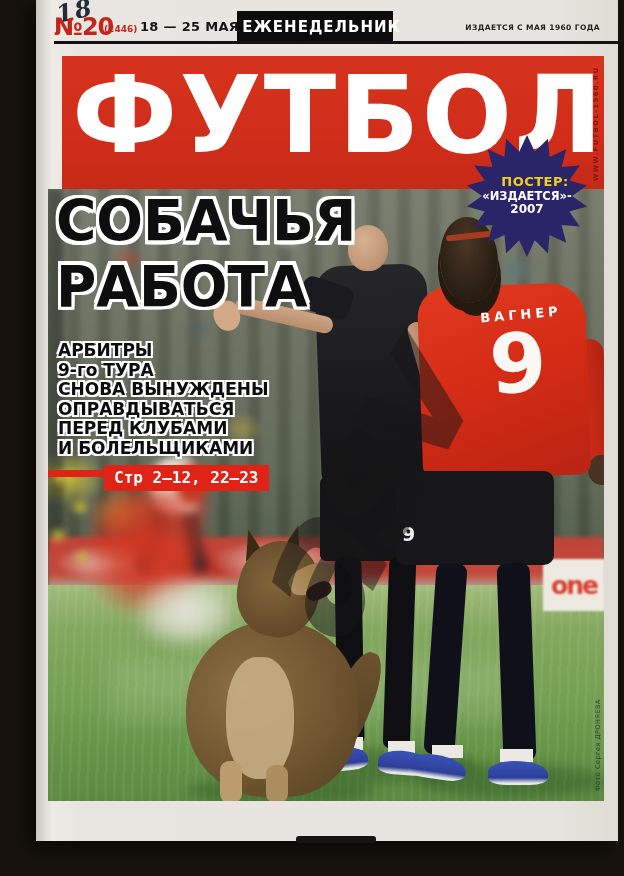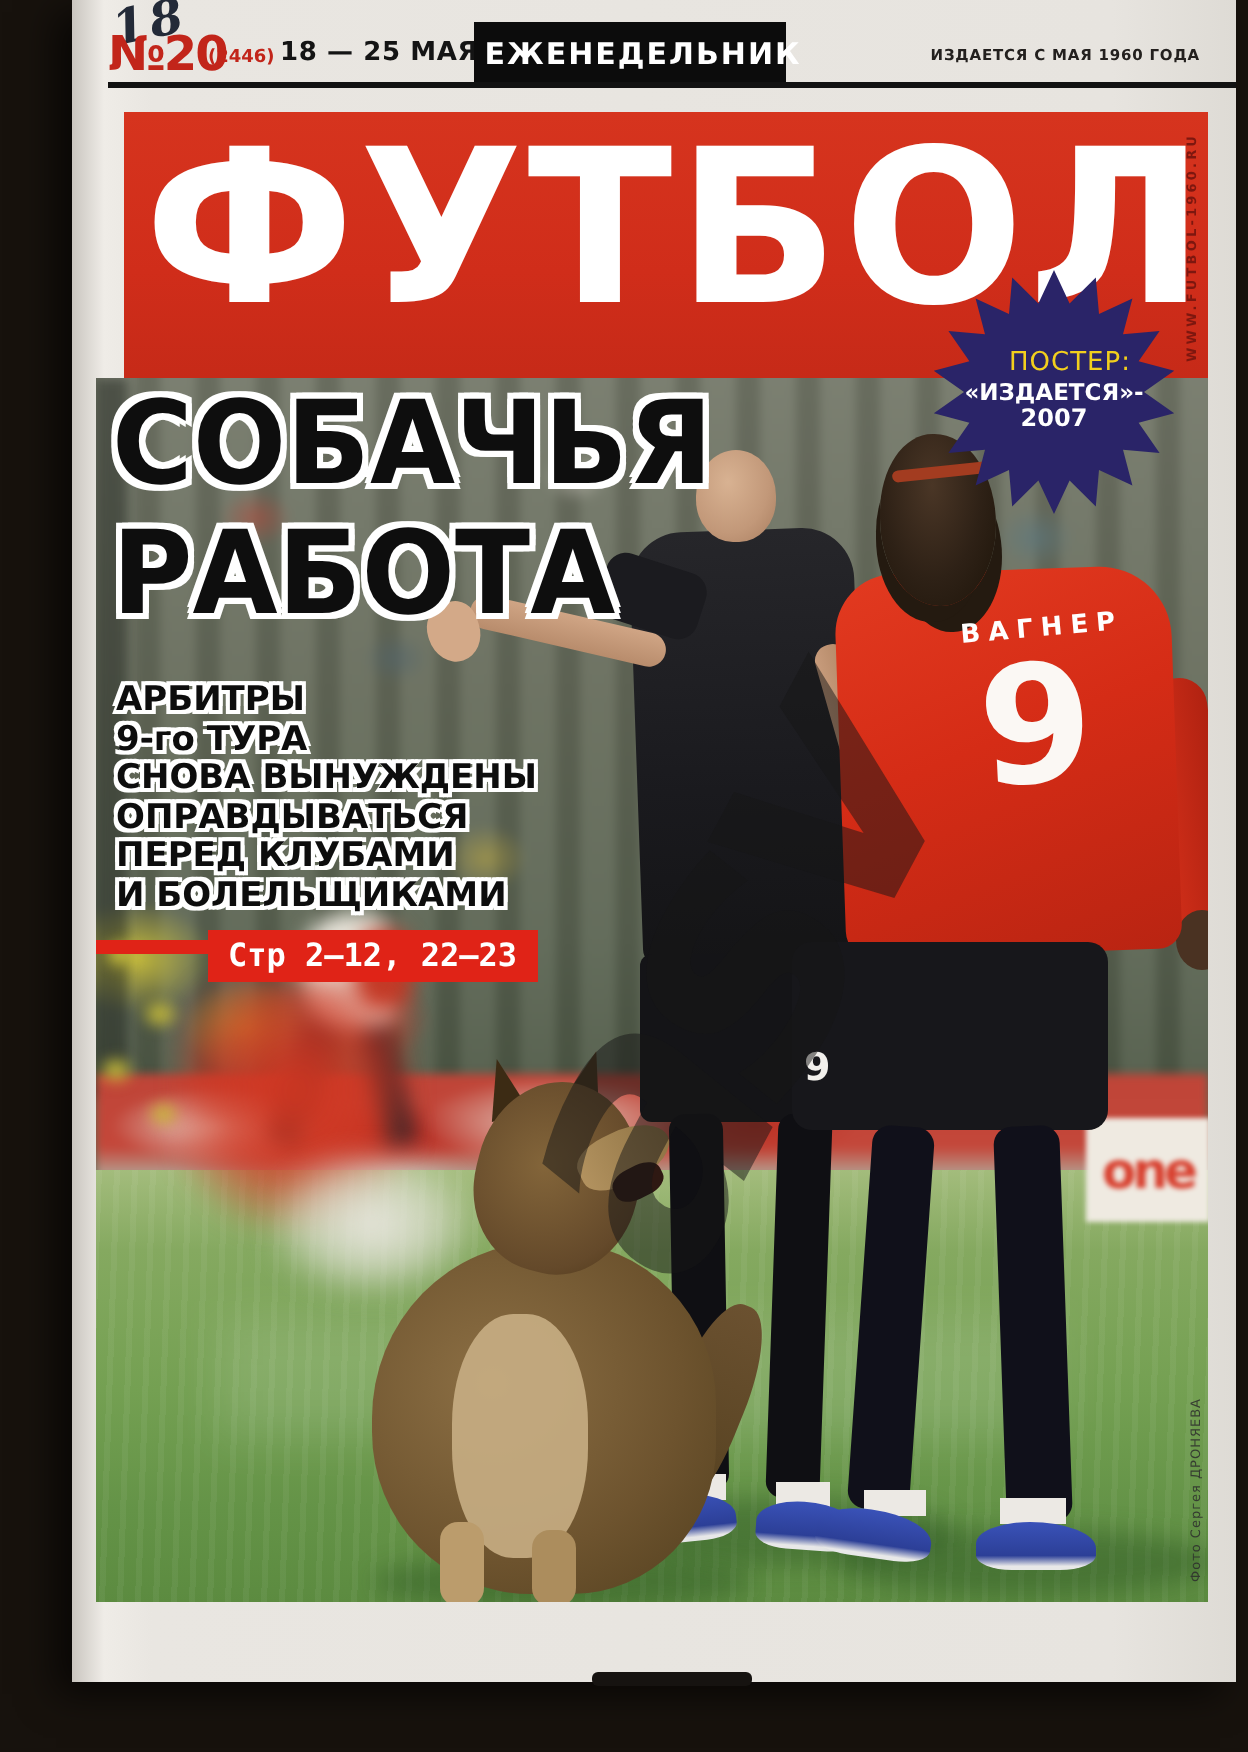--- a/index.html
+++ b/index.html
@@ -23,21 +23,21 @@
          background:linear-gradient(180deg,#d6341e 0,#d02d1a 60%,#c62a18 100%);overflow:hidden;}
   .mast-title{position:absolute;left:10px;top:6px;font-size:94px;font-weight:900;color:#fff;
          letter-spacing:2px;transform:scale(1.13,1.14);transform-origin:0 0;line-height:1;}
   .mast-site{position:absolute;right:4px;top:10px;height:115px;writing-mode:vertical-rl;transform:rotate(180deg);
          font-size:6.5px;font-weight:bold;color:#7d170f;letter-spacing:1.6px;}
   
   .poster-star{position:absolute;left:429px;top:134px;width:124px;height:124px;z-index:8;}
   .poster-star svg{position:absolute;left:0;top:0;}
   .star-text{position:absolute;left:0;top:0;width:124px;height:124px;display:flex;flex-direction:column;
          align-items:center;justify-content:center;text-align:center;line-height:1.15;}
-  .star-l1{color:#f2cf1d;font-size:13px;font-weight:normal;letter-spacing:.5px;margin-left:16px;}
+  .star-l1{color:#f2cf1d;font-size:13px;font-weight:bold;letter-spacing:.5px;margin-left:16px;}
   .star-l2{color:#fff;font-size:11.5px;font-weight:bold;}
   .star-l3{color:#fff;font-size:12px;font-weight:bold;}
   
   .photo{position:absolute;left:12px;top:189px;width:556px;height:612px;overflow:hidden;background:#6a7158;
          box-shadow:inset 0 0 8px rgba(0,0,0,.25);}
   .crowd{position:absolute;left:-10px;top:-10px;right:-10px;height:370px;filter:blur(2.5px);
      background:
       radial-gradient(55px 40px at 30px 300px, rgba(219,205,58,.85), transparent 70%),
       radial-gradient(45px 34px at 85px 335px, rgba(205,190,52,.8), transparent 70%),
       radial-gradient(40px 30px at 150px 330px, rgba(190,60,45,.7), transparent 70%),

